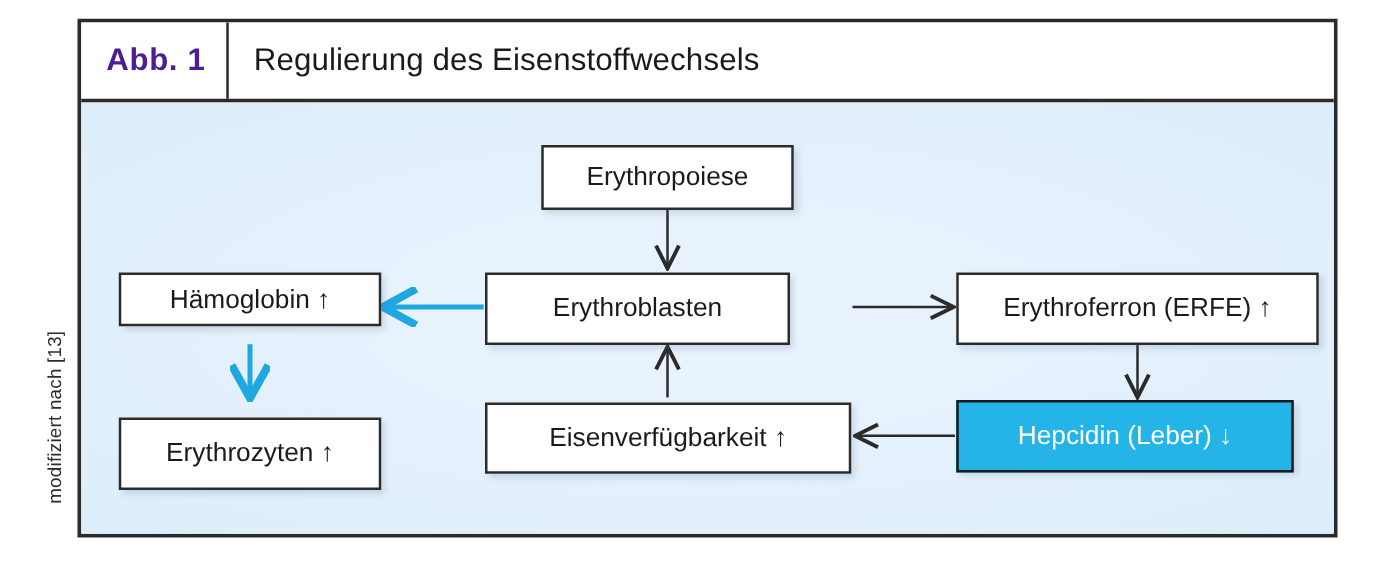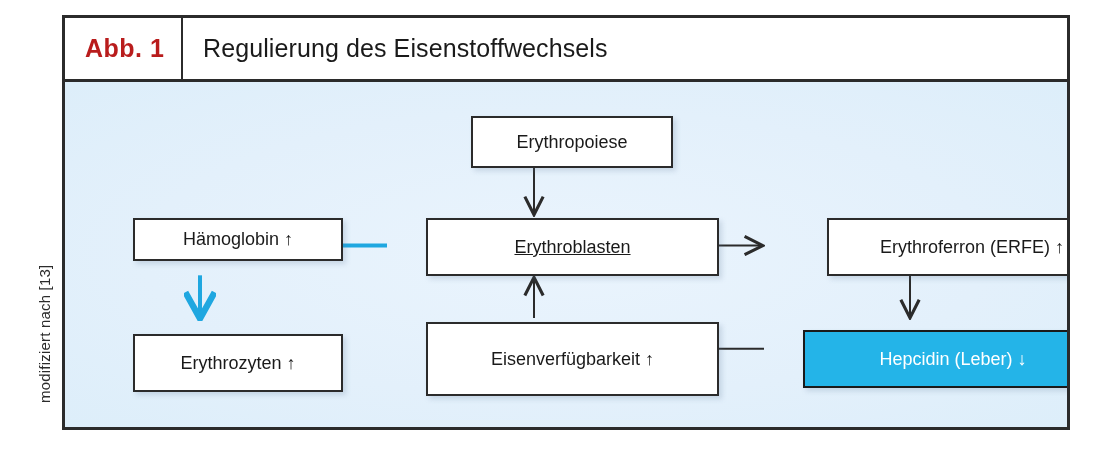--- a/index.html
+++ b/index.html
@@ -44,21 +44,21 @@
     width: 118px;
     min-width: 118px;
     height: 100%;
     box-sizing: border-box;
     border-right: 2px solid #2b2b2b;
     display: flex;
     align-items: center;
     padding-left: 20px;
     font-size: 25px;
     font-weight: bold;
-    color: #b91c1c;
+    color: #4c1d95;
     letter-spacing: 0.5px;
   }
   #figure-title {
     padding-left: 20px;
     font-size: 25px;
     color: #1a1a1a;
     letter-spacing: 0.1px;
     white-space: nowrap;
     text-align: right;
   }
@@ -86,40 +86,39 @@
 
   
   .node {
     position: absolute;
     box-sizing: border-box;
     border: 2px solid #2b2b2b;
     background: #ffffff;
     display: flex;
     align-items: center;
     justify-content: center;
-    font-size: 18px;
+    font-size: 21px;
     color: #1a1a1a;
     white-space: nowrap;
     box-shadow: 3px 3px 5px rgba(90, 120, 150, 0.22);
     z-index: 3;
-    margin-left: 38px;
   }
   .node.accent {
     background: #24b4e8;
     color: #ffffff;
     border-color: #1a1a1a;
   }
 
   #node-erythropoiese      { left: 368px; top: 34px;  width: 202px; height: 52px; }
   #node-haemoglobin        { left: 30px;  top: 136px; width: 210px; height: 43px; }
-  #node-erythroblasten     { left: 323px; top: 136px; width: 293px; height: 58px; text-decoration: underline; }
-  #node-erythroferron      { left: 724px; top: 136px; width: 290px; height: 58px; }
+  #node-erythroblasten     { left: 323px; top: 136px; width: 244px; height: 58px; }
+  #node-erythroferron      { left: 700px; top: 136px; width: 290px; height: 58px; }
   #node-erythrozyten       { left: 30px;  top: 252px; width: 210px; height: 58px; }
-  #node-eisenverfuegbarkeit{ left: 323px; top: 240px; width: 293px; height: 74px; }
-  #node-hepcidin           { left: 700px; top: 248px; width: 300px; height: 58px; }
+  #node-eisenverfuegbarkeit{ left: 323px; top: 240px; width: 293px; height: 57px; }
+  #node-hepcidin           { left: 700px; top: 238px; width: 270px; height: 58px; }
 
   
   #source-caption {
     position: absolute;
     left: 0px;
     top: 0px;
     width: 453px;
     height: 30px;
     transform: rotate(-90deg);
     transform-origin: 0 0;

